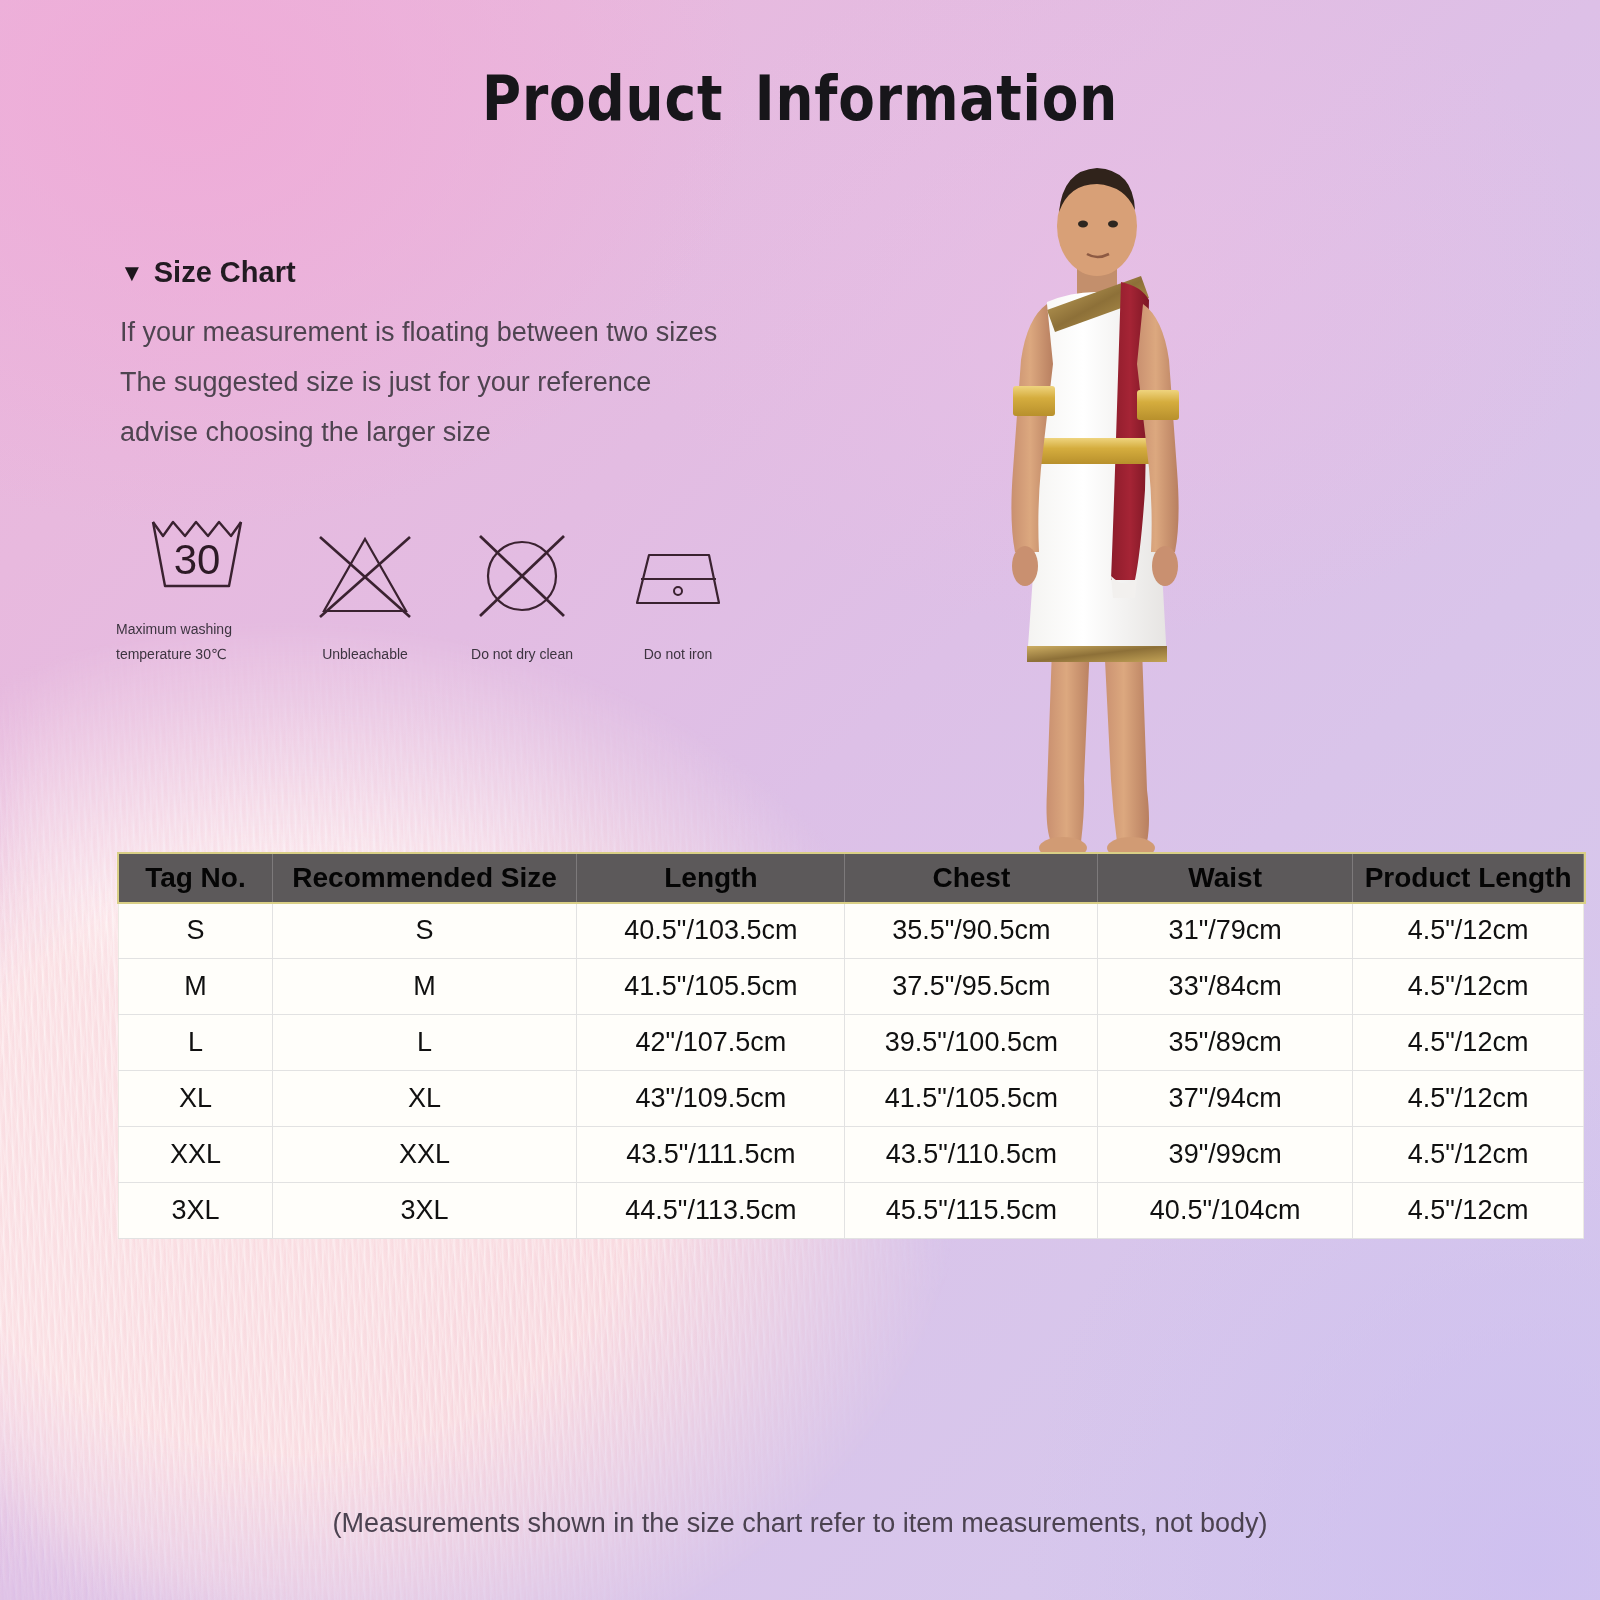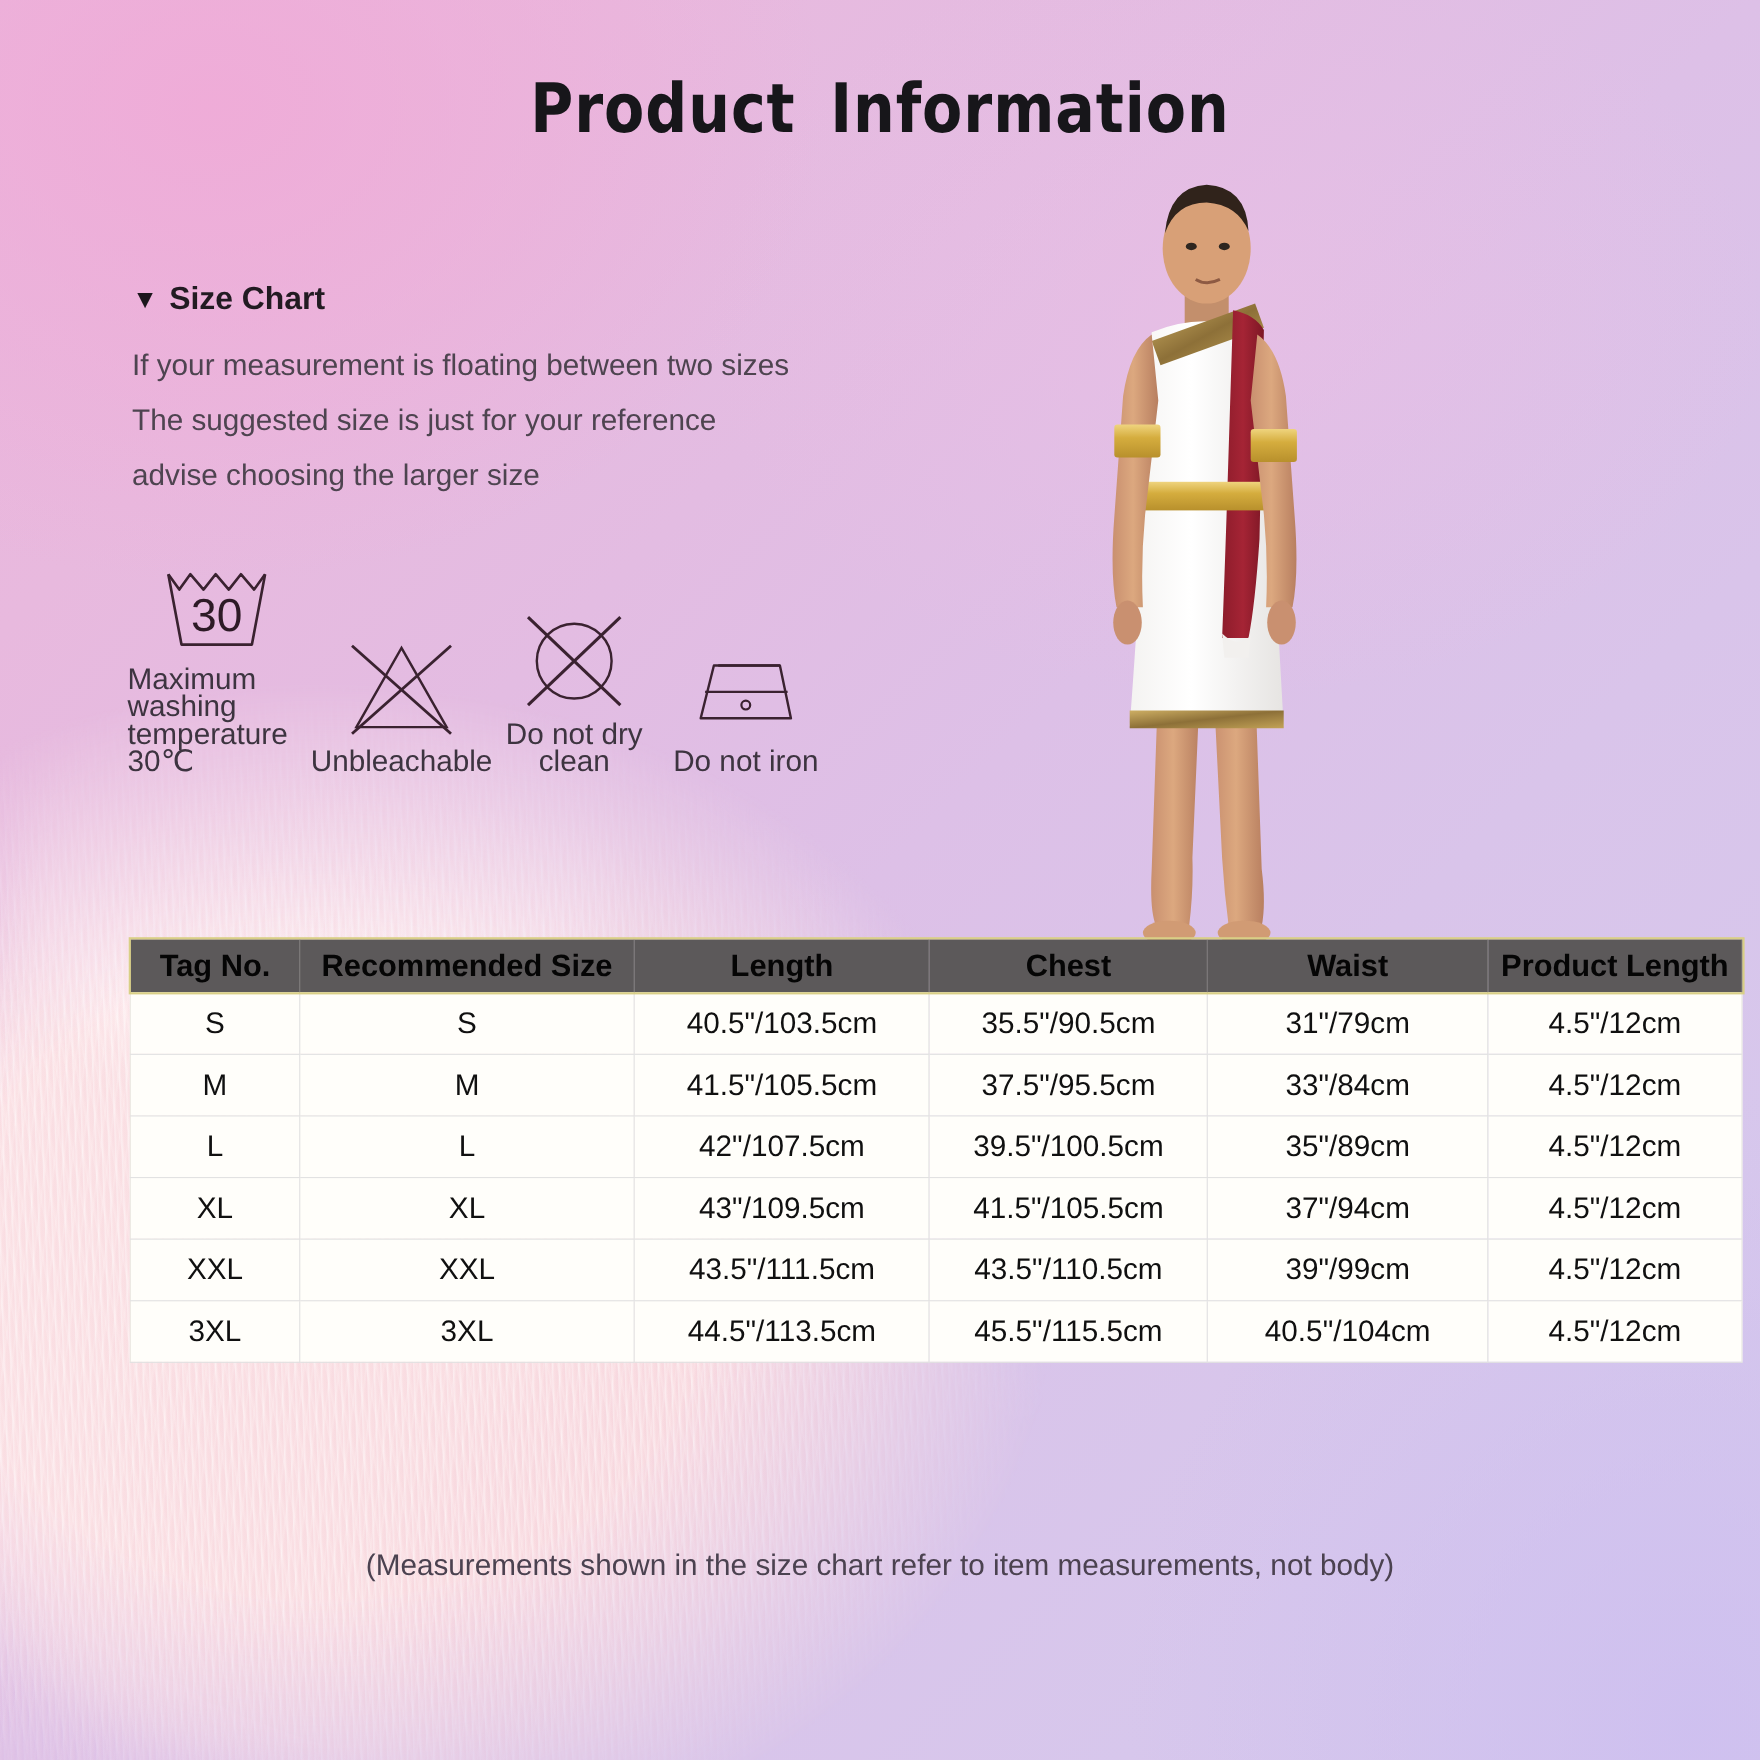--- a/index.html
+++ b/index.html
@@ -140,22 +140,22 @@
     flex-direction: column;
     align-items: center;
   }
   .care-item .icon-wrap {
     height: 92px;
     display: flex;
     align-items: center;
     justify-content: center;
   }
   .care-label {
-    margin-top: 8px;
-    font-size: 27px;
+    margin-top: 20px;
+    font-size: 14px;
     line-height: 25px;
     color: #3d3440;
     text-align: center;
     white-space: pre-line;
   }
   .care-item.wash   { width: 166px; }
   .care-item.bleach { width: 162px; }
   .care-item.dry    { width: 152px; }
   .care-item.iron   { width: 160px; }
   .care-item.wash .care-label   { text-align: left; width: 170px; }
@@ -213,21 +213,21 @@
   col.c-rec    { width: 277px; }
   col.c-len    { width: 244px; }
   col.c-chest  { width: 230px; }
   col.c-waist  { width: 232px; }
   col.c-sleeve { width: 210px; }
 
   
   #footer-note {
     position: absolute;
     left: 0;
-    top: 1408px;
+    top: 1508px;
     width: 1600px;
     text-align: center;
     font-size: 27px;
     color: #4b4250;
   }
 </style>
 </head>
 <body>
 
 <div id="bg-gradient"></div>

